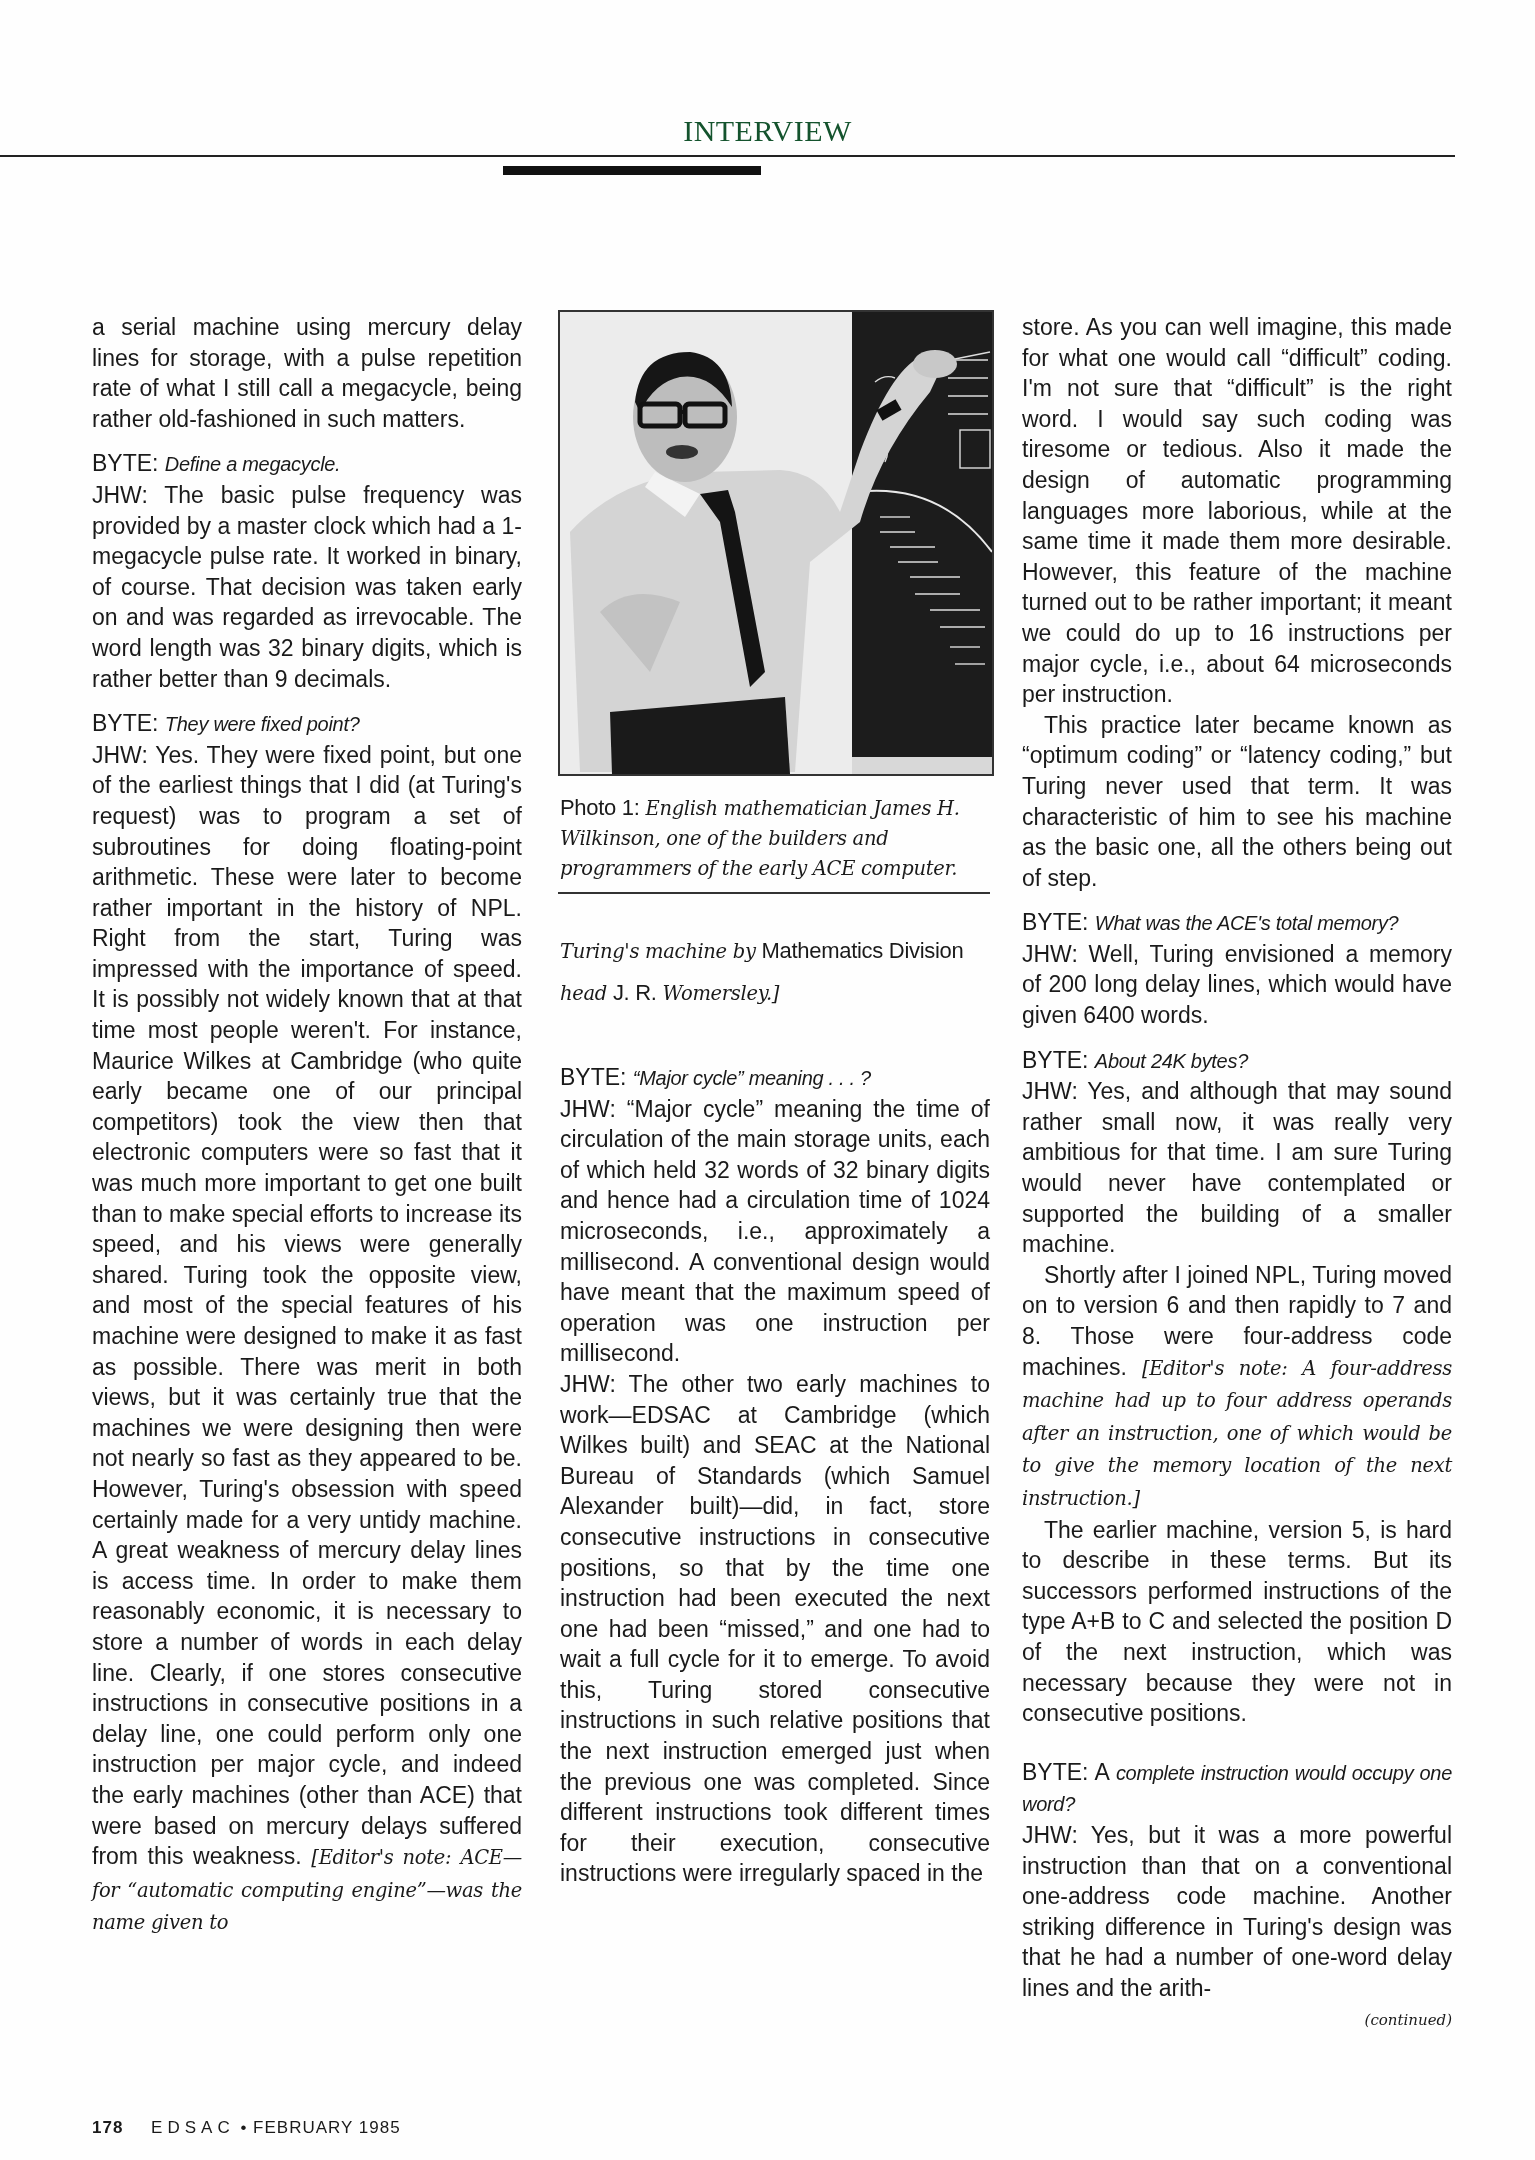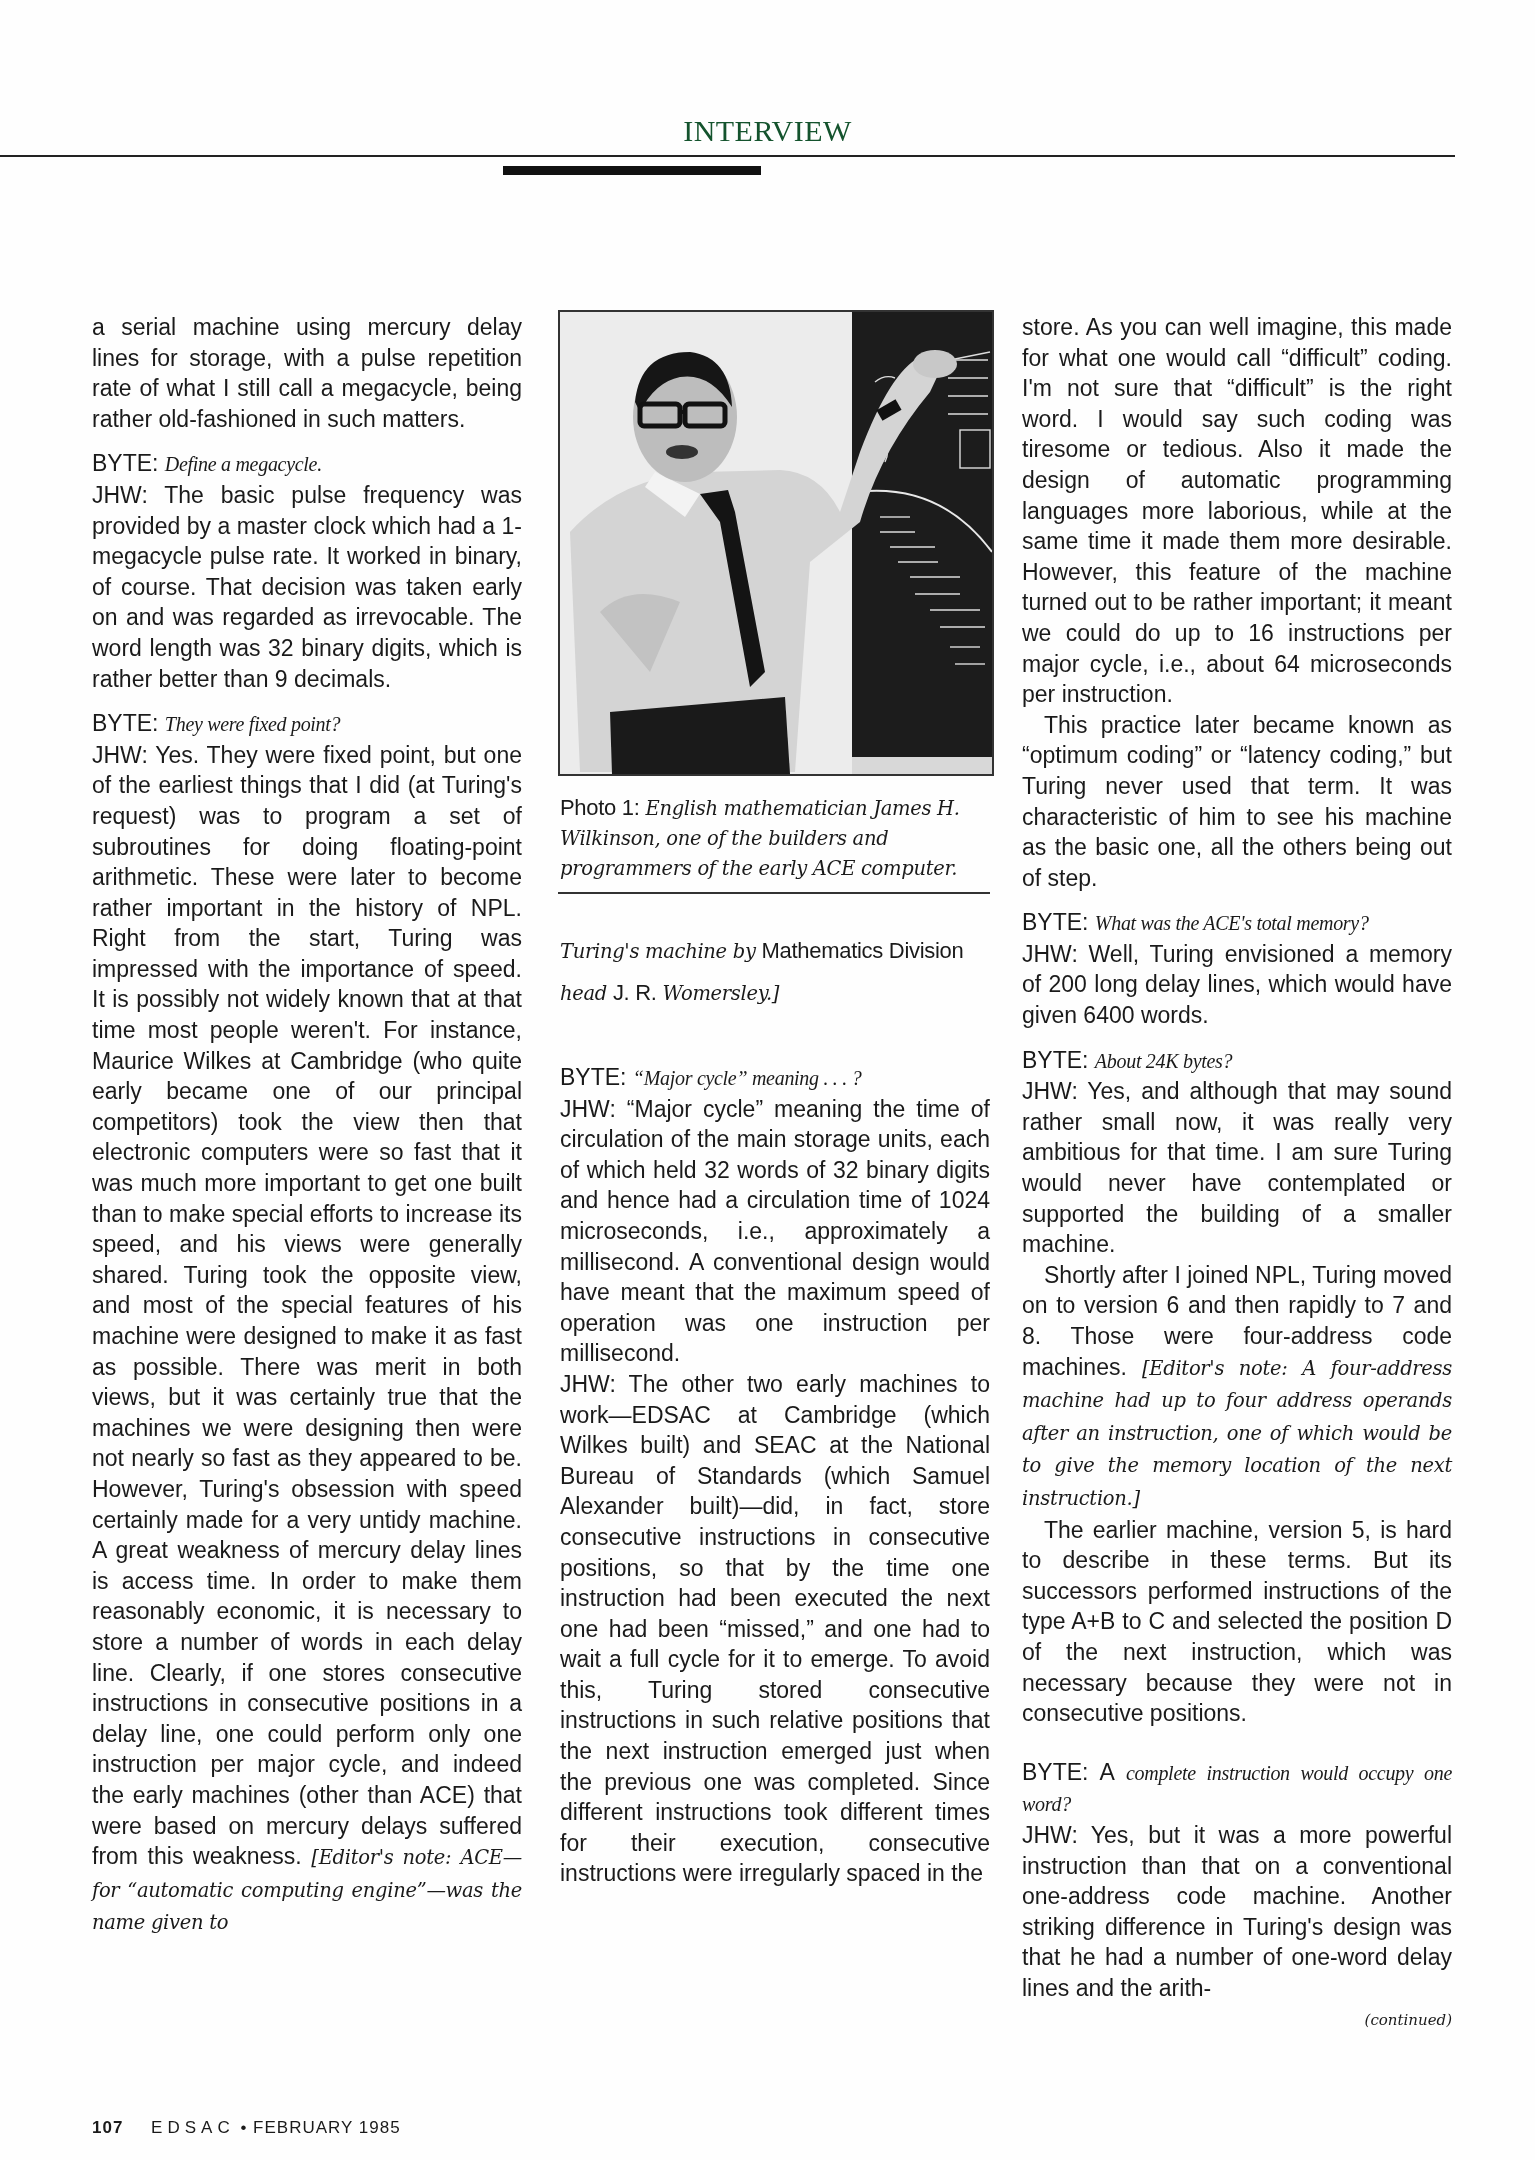--- a/index.html
+++ b/index.html
@@ -9,21 +9,21 @@
          font-family: "Liberation Serif", serif; font-size: 30px; letter-spacing: 0.5px; color: #14532d; }
   .header-rule { position: absolute; left: 0; top: 155px; width: 1455px; height: 2px; background: #222; }
   .header-bar { position: absolute; left: 503px; top: 166px; width: 258px; height: 9px; background: #111; }
   .col { position: absolute; top: 312px; width: 430px; font-size: 23px; line-height: 30.6px; text-align: justify; }
   .col p { margin: 0; }
   .col .gap { margin-top: 14px; }
   .col .gap-lg { margin-top: 28px; }
   .col .indent { text-indent: 22px; }
   .q { }
   .q .lbl { font-style: normal; }
-  .q .txt { font-family: Liberation Serif, serif; font-style: italic; font-size: 20px; letter-spacing: -0.3px; }
+  .q .txt { font-family: Liberation Sans, sans-serif; font-style: italic; font-size: 20px; letter-spacing: -0.3px; }
   .ed { font-family: "DejaVu Serif", serif; font-style: italic; font-size: 19.5px; letter-spacing: -0.3px; }
   #col1 { left: 92px; }
   #col2 { left: 560px; top: 1062px; }
   #col3 { left: 1022px; }
   .photo { position: absolute; left: 558px; top: 310px; width: 432px; height: 462px; border: 2px solid #333;
            overflow: hidden; background: #f2f2f2; }
   .caption { position: absolute; left: 560px; top: 793px; width: 430px; font-family: "DejaVu Serif", serif;
              font-size: 19.5px; line-height: 30px; font-style: italic; letter-spacing: -0.3px; }
   .caption .lead { font-family: "Liberation Sans", sans-serif; font-style: normal; font-size: 22px; text-align: right; }
   .caption-rule { position: absolute; left: 558px; top: 892px; width: 432px; height: 2px; background: #333; }
@@ -154,17 +154,17 @@
   <p class="q gap-lg">
     <span class="lbl">BYTE:</span>
     <span class="lbl">A</span>
     <span class="txt">complete instruction would occupy one word?</span>
   </p>
   <p>JHW: Yes, but it was a more powerful instruction than that on a conventional one-address code machine. Another striking difference in Turing's design was that he had a number of one-word delay lines and the arith-</p>
   <span class="continued">(continued)</span>
 </div>
 
 <div class="footer">
-  <span class="pg">107</span>
+  <span class="pg">178</span>
   <span class="mag">EDSAC</span>
   <span>•</span>
   <span>FEBRUARY 1985</span>
 </div>
 
 </body></html>

